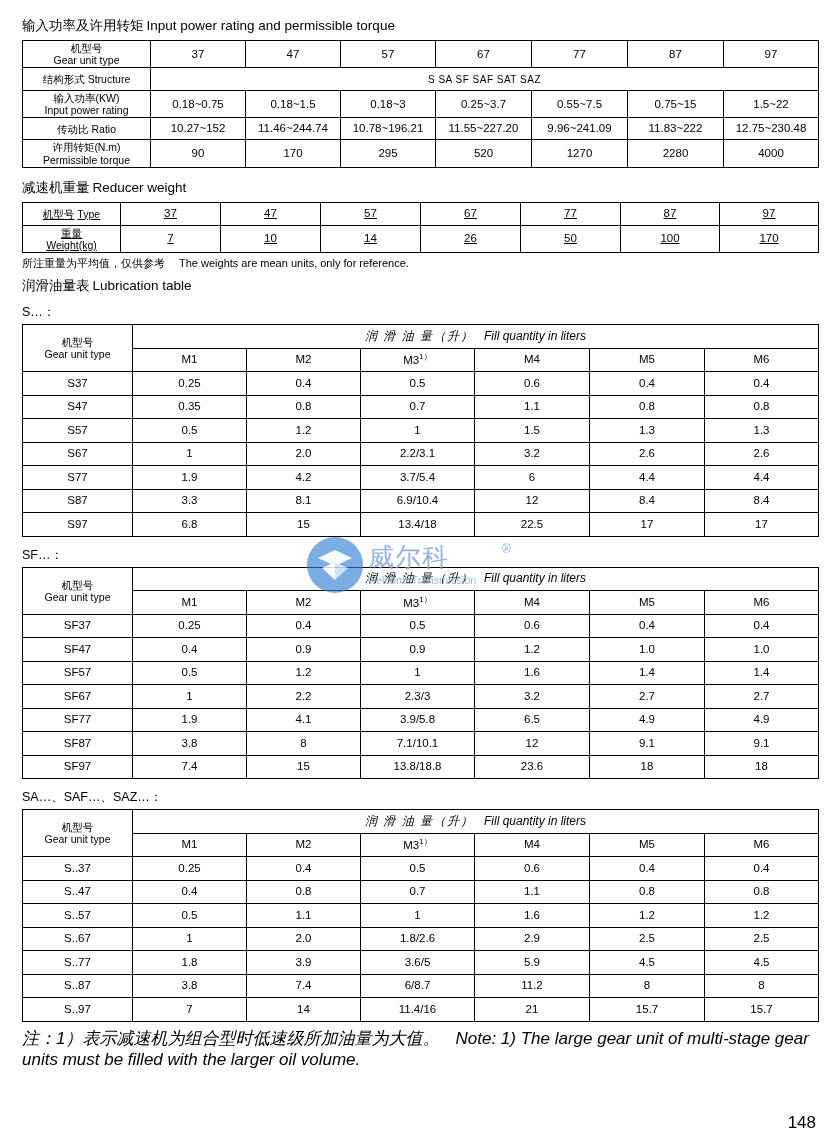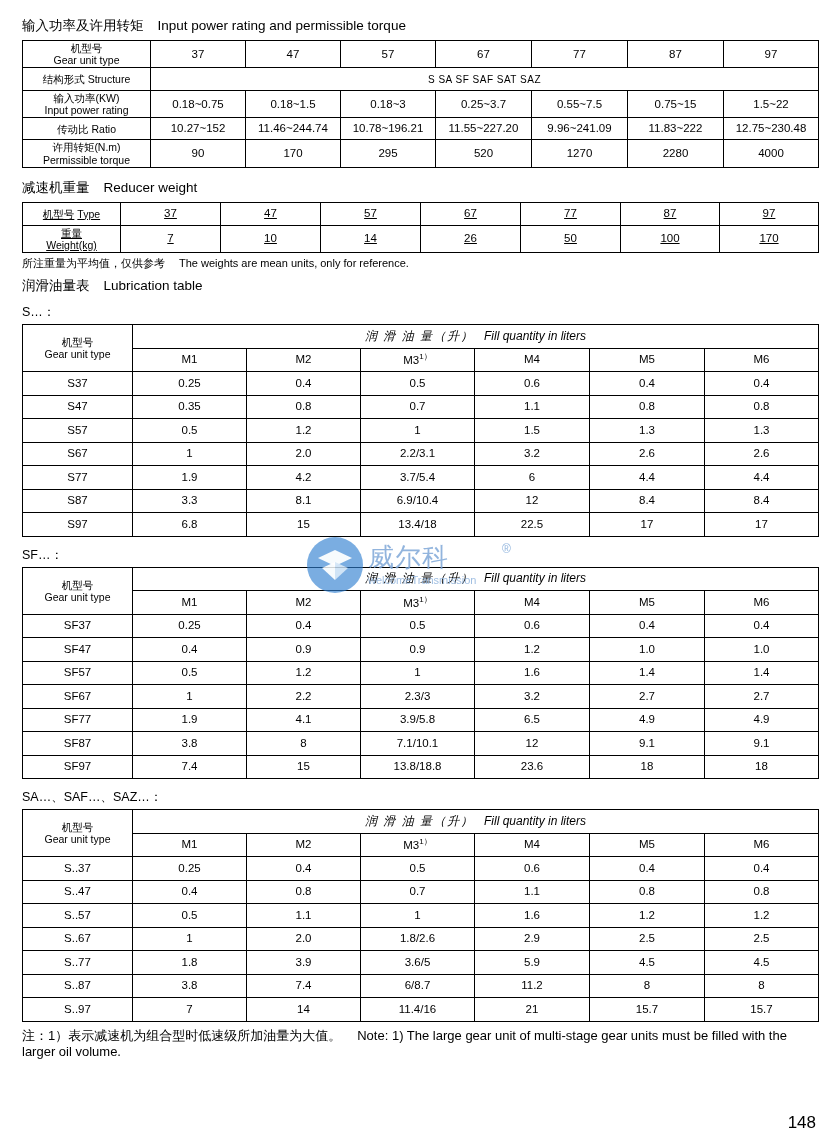--- a/index.html
+++ b/index.html
@@ -22,21 +22,21 @@
     box-sizing: border-box;
     padding: 18px 22px 0 22px;
   }
   .section-title {
     font-size: 13.5px;
     margin: 0 0 6px 0;
     line-height: 1.2;
     white-space: nowrap;
   }
   .section-title .cn { font-size: 13.5px; }
-  .section-title .en { font-size: 13.5px; margin-left: 14px; }
+  .section-title .en { font-size: 13.5px; margin-left: 3px; }
 
   table {
     border-collapse: collapse;
     width: 796px;
     table-layout: fixed;
   }
   table td, table th {
     border: 1px solid #000;
     text-align: center;
     vertical-align: middle;
@@ -88,23 +88,24 @@
   .lube .mcol { font-size: 11.5px; }
   .lube .sup { font-size: 8px; vertical-align: super; }
   .lube .typehdr {
     font-size: 10.5px;
     line-height: 1.15;
   }
   .lube .typehdr .cn { display: block; }
   .lube .typehdr .en { display: block; }
 
   .footnote {
-    font-size: 13px;
+    font-size: 17px;
     margin-top: 6px;
     line-height: 1.25;
+    font-style: italic;
   }
   .footnote .en { margin-left: 16px; }
 
   .pagenum {
     position: absolute;
     right: 24px;
     bottom: 10px;
     font-size: 17px;
   }
 

